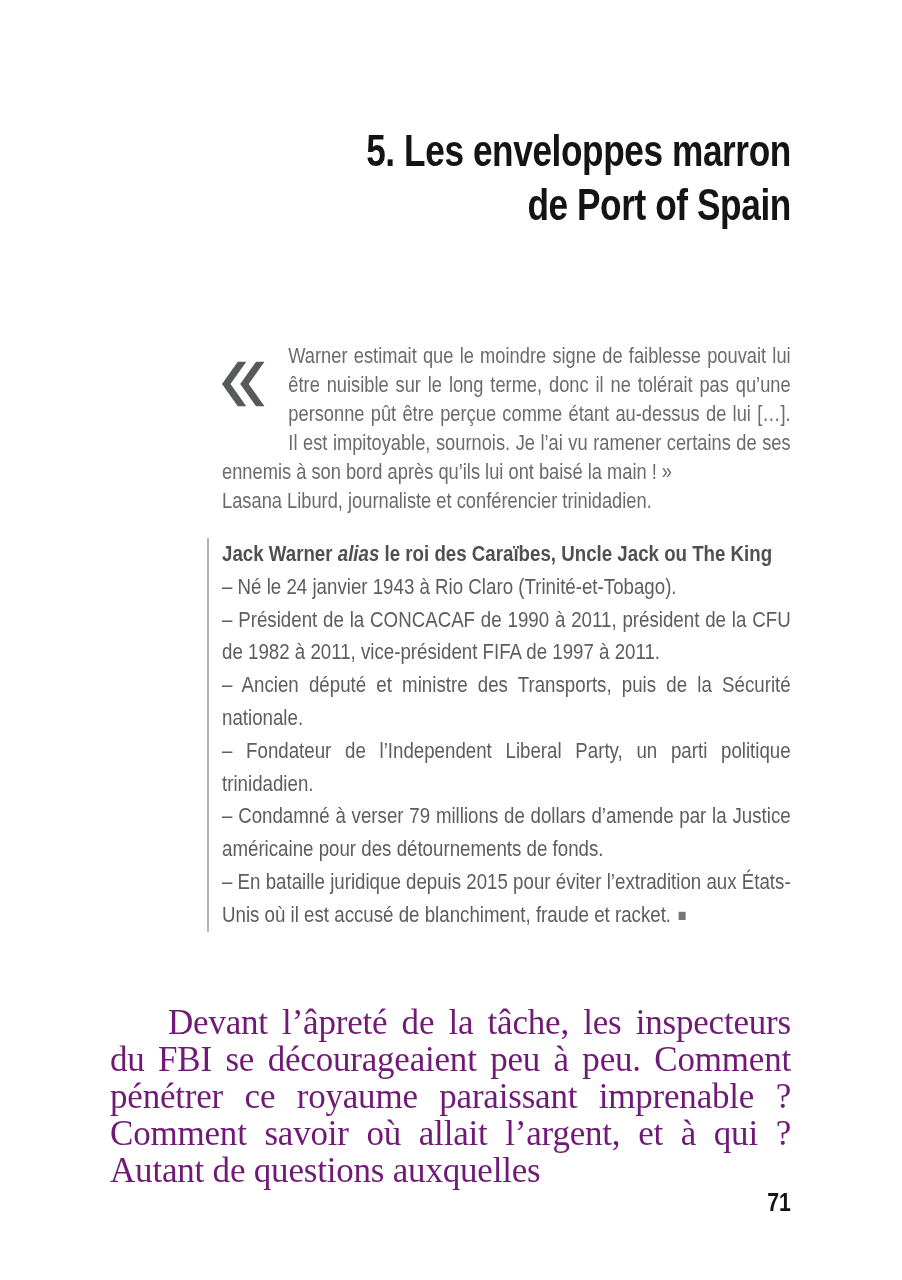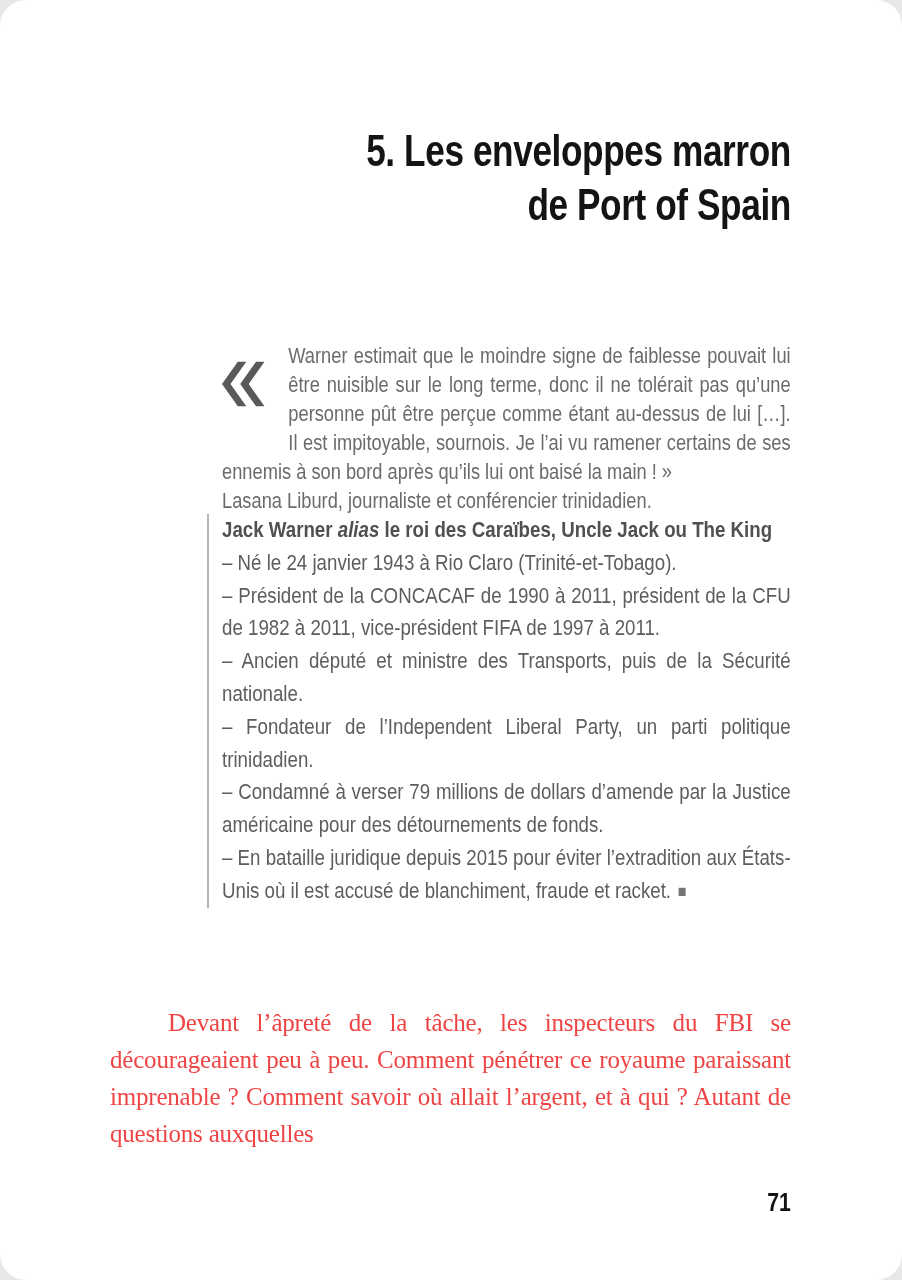--- a/index.html
+++ b/index.html
@@ -4,21 +4,20 @@
 <style>
   html, body { margin: 0; padding: 0; background: #e8e8e8; }
   .page {
     position: relative;
     width: 902px;
     height: 1280px;
     margin: 0 auto;
     background: #ffffff;
     overflow: hidden;
     font-family: "Liberation Sans", sans-serif;
-    border-radius: 26px;
   }
 
   
   .chapter-title {
     position: absolute;
     top: 124px;
     right: 111px;
     margin: 0;
     text-align: right;
     font-family: "Liberation Sans", sans-serif;
@@ -58,21 +57,21 @@
     padding-top: 14px;
     box-sizing: border-box;
   }
   .qmark svg { display: block; width: 50px; height: 56px; }
   .quote-attribution { clear: none; }
 
   
   .bio-pos {
     position: absolute;
     left: 207px;
-    top: 514px;
+    top: 538px;
     width: 584px;
     border-left: 2px solid #b4b4b6;
     padding-left: 13px;
     box-sizing: content-box;
   }
   .bio {
     font-size: 22px;
     line-height: 32.8px;
     color: #5d5d5f;
     text-align: justify;
@@ -94,24 +93,24 @@
   }
 
   
   .body-text {
     position: absolute;
     left: 110px;
     top: 1004px;
     width: 681px;
     margin: 0;
     font-family: "Liberation Serif", serif;
-    font-size: 25px;
+    font-size: 35px;
     line-height: 37px;
     letter-spacing: -0.2px;
-    color: #ef4444;
+    color: #701a75;
     text-align: justify;
     text-indent: 58px;
   }
 
   
   .folio {
     position: absolute;
     right: 111px;
     top: 1188px;
     font-family: "Liberation Sans", sans-serif;

